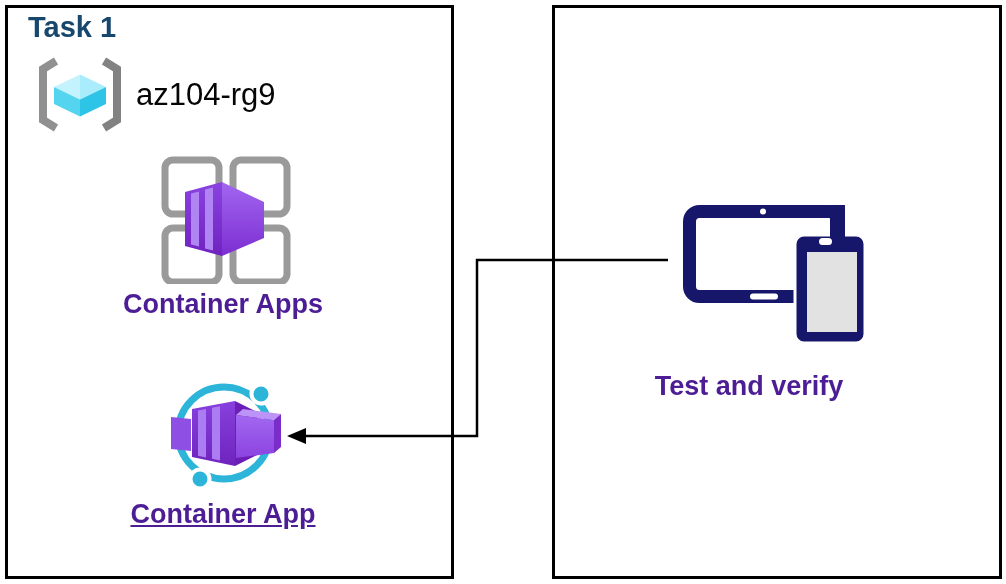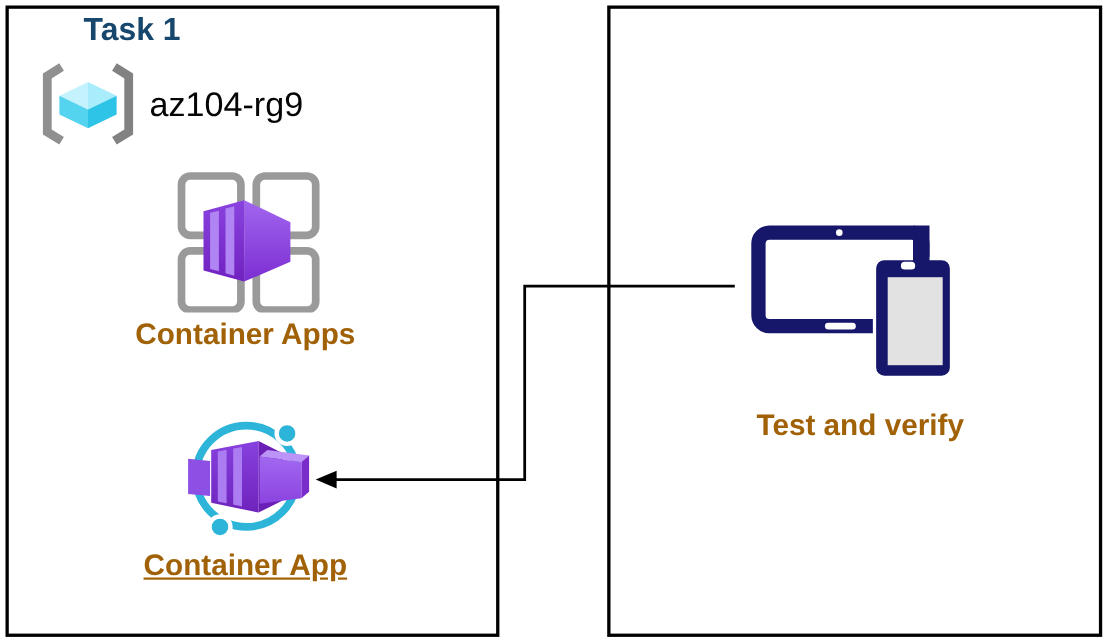--- a/index.html
+++ b/index.html
@@ -18,41 +18,41 @@
   }
   #task1-box{left:5px;top:5px;width:449px;height:574px;}
   #task2-box{left:552px;top:5px;width:450px;height:574px;}
   .task-title{
     position:absolute;
     font-size:29px;
     font-weight:bold;
     color:#17476d;
     white-space:nowrap;
   }
-  #task1-title{left:28px;top:11px;margin-left:48px;}
+  #task1-title{left:28px;top:11px;}
   #task2-title{left:584px;top:11px;}
   #rg-name{
     position:absolute;
     left:136px;top:77px;
     font-size:31px;
     font-weight:normal;
     color:#050505;
     white-space:nowrap;
   }
   .caption{
     position:absolute;
     font-size:27px;
     font-weight:bold;
-    color:#a16207;
+    color:#4c1d95;
     text-align:center;
     line-height:37px;
   }
   #cap-env{left:40px;top:286px;width:366px;}
   #cap-app{left:40px;top:496px;width:366px;text-decoration:underline;}
-  #cap-test{left:598px;top:368px;width:368px;}
+  #cap-test{left:565px;top:368px;width:368px;}
   #white-card{
     position:absolute;
     left:667px;top:169px;width:232px;height:181px;
     background:#ffffff;
   }
   .icon-svg{position:absolute;display:block;}
   #rg-icon{left:34px;top:54px;}
   #cae-icon{left:158px;top:150px;}
   #ca-icon{left:160px;top:368px;}
   #devices-icon{left:667px;top:169px;}

